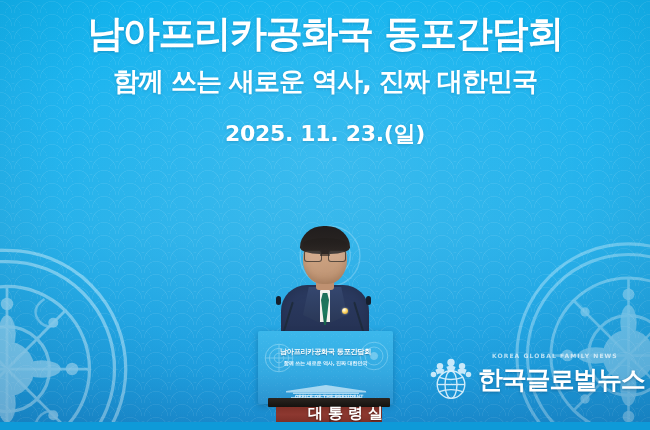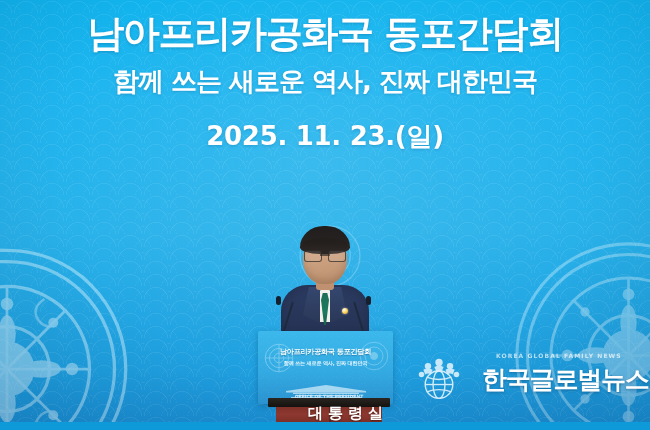--- a/index.html
+++ b/index.html
@@ -53,21 +53,21 @@
   .title-sub{
     margin:13px 0 0 0;
     font-size:26px;line-height:1.1;
     font-weight:bold;color:#ffffff;
     letter-spacing:-1px;
     text-shadow:0 1px 3px rgba(0,70,115,.26);
     white-space:nowrap;
   }
   .title-date{
     margin:26px 0 0 0;
-    font-size:26px;line-height:1.1;
+    font-size:22px;line-height:1.1;
     font-weight:bold;color:#ffffff;
     letter-spacing:-.3px;
     text-shadow:0 1px 3px rgba(0,70,115,.26);
   }
 
   
   .speaker{position:absolute;left:281px;top:230px;width:88px;height:125px;z-index:7;}
   .head{
     position:absolute;left:22px;top:0;width:44px;height:54px;
     background:linear-gradient(170deg,#d9ab8b 0%,#caa07f 55%,#b98f6f 100%);
@@ -199,22 +199,22 @@
   .podium-office{
     position:absolute;left:278px;top:404px;width:140px;z-index:12;
     text-align:center;
     font-size:15px;font-weight:bold;color:#ffffff;letter-spacing:5px;
     text-shadow:0 1px 2px rgba(0,0,0,.45);
     white-space:nowrap;
   }
 
   
   .watermark{
-    position:absolute;left:416px;top:356px;z-index:14;
-    display:flex;align-items:center;gap:20px;
+    position:absolute;left:428px;top:356px;z-index:14;
+    display:flex;align-items:center;gap:4px;
   }
   .wm-globe{width:46px;height:46px;opacity:.92;flex:0 0 auto;}
   .wm-text-wrap{position:relative;}
   .wm-en{
     position:absolute;left:14px;top:-11px;
     font-size:6px;font-weight:bold;color:rgba(255,255,255,.68);
     letter-spacing:1.1px;white-space:nowrap;
   }
   .wm-ko{
     font-size:25px;font-weight:bold;color:#ffffff;letter-spacing:-1.2px;

